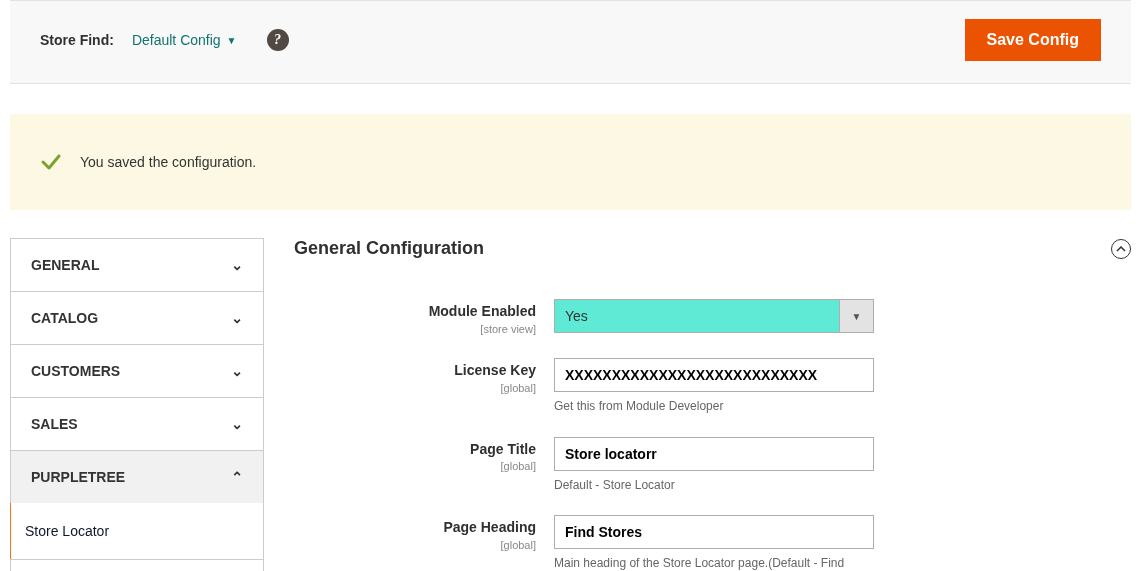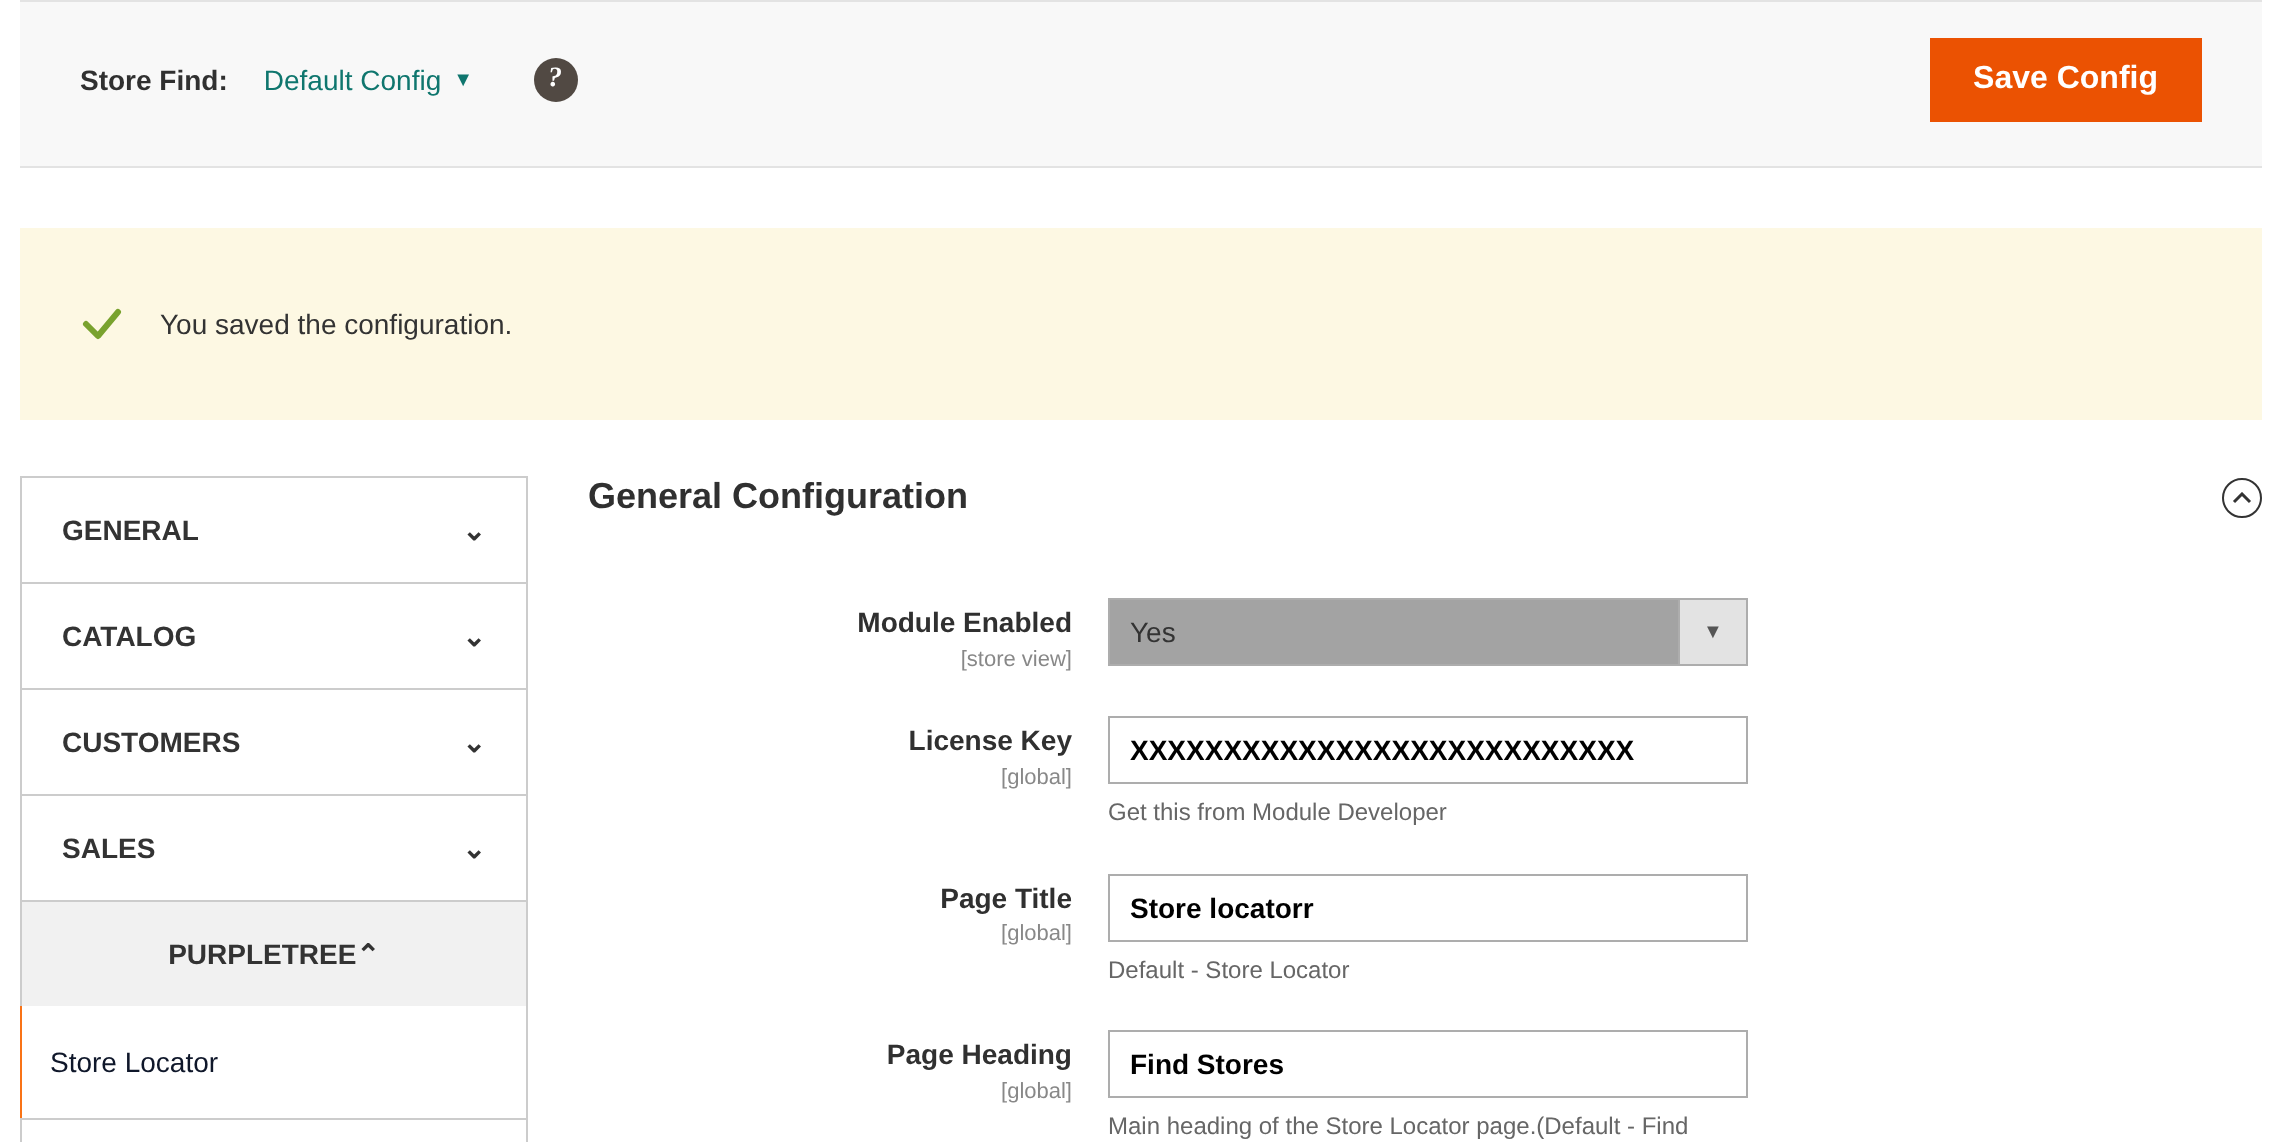--- a/index.html
+++ b/index.html
@@ -91,21 +91,20 @@
     font-size: 14px;
     color: #333;
     display: flex;
     align-items: center;
     justify-content: space-between;
     cursor: pointer;
     background: #fff;
   }
   .sidebar-tab.active {
     background: #f1f1f1;
-    justify-content: center;
   }
   .sidebar-subitem {
     border: 1px solid #ccc;
     border-top: none;
     border-left: 1px solid #f97316;
     padding: 20px 20px 20px 14px;
     font-size: 14px;
     color: #0f172a;
     background: #fff;
     cursor: pointer;
@@ -162,21 +161,21 @@
     font-size: 11px;
     color: #888;
   }
   .form-field-col {
     width: 320px;
   }
   .form-select {
     width: 100%;
     height: 34px;
     border: 1px solid #adadad;
-    background: #a3a3a3;
+    background: #5eead4;
     padding: 0 10px;
     font-size: 14px;
     display: flex;
     align-items: center;
     position: relative;
     cursor: pointer;
   }
   .select-handle {
     position: absolute;
     right: 0;

